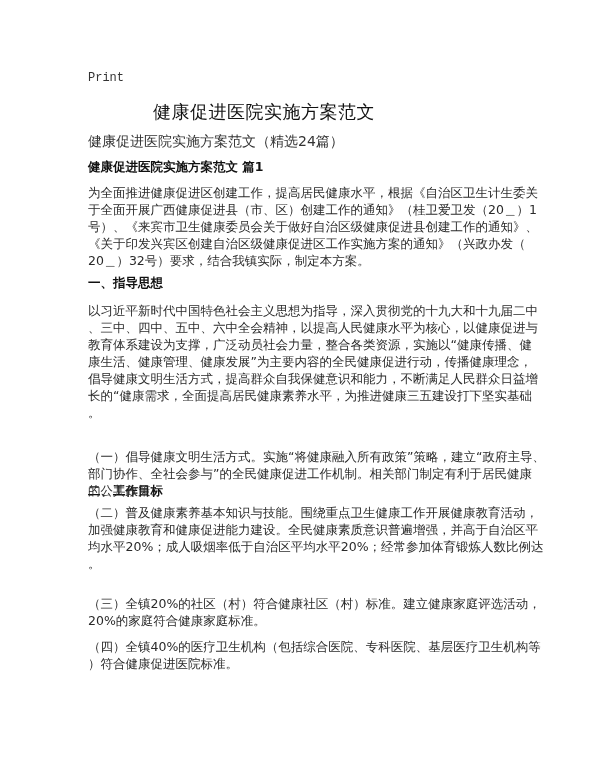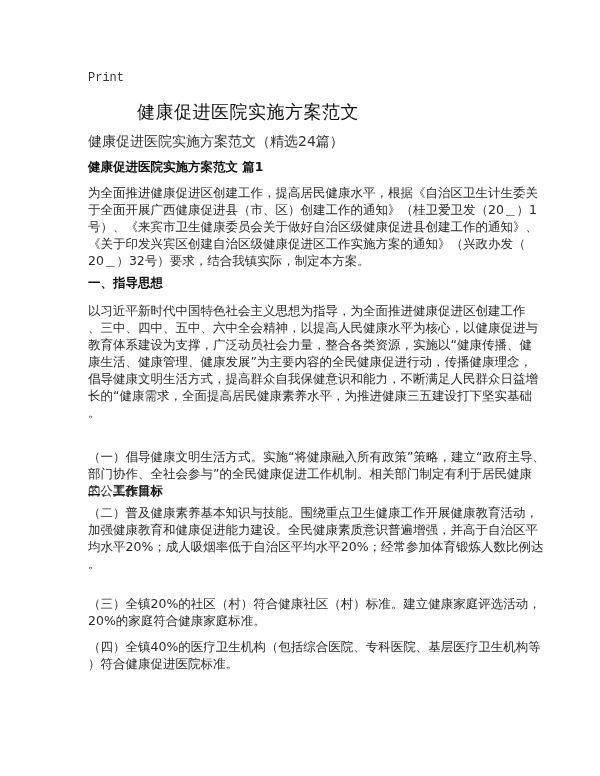--- a/index.html
+++ b/index.html
@@ -1,18 +1,18 @@
 <!DOCTYPE html>
 <html><head>
 <meta charset="utf-8">
 <style>
   html, body { margin: 0; padding: 0; background: #ffffff; }
   body { width: 600px; height: 776px; position: relative; overflow: hidden; color: #222; font-family: "DejaVu Sans", sans-serif; }
   .print { position: absolute; left: 88px; top: 71px; font-family: Liberation Mono, monospace; font-size: 12px; color: #333; }
-  .title { position: absolute; left: 0; width: 496px; top: 100px; text-align: center; font-size: 18px; color: #111; letter-spacing: 0.5px; }
+  .title { position: absolute; left: 16px; width: 496px; top: 100px; text-align: center; font-size: 18px; color: #111; letter-spacing: 0.5px; }
   .subtitle { position: absolute; left: 88px; top: 133px; font-size: 14px; color: #333; }
   .h-bold { position: absolute; left: 88px; font-size: 12.5px; font-weight: bold; color: #111; }
   .para { position: absolute; left: 88px; width: 432px; font-size: 12.5px; line-height: 17px; color: #2a2a2a; text-align: justify; word-break: break-all; }
   .line { display: block; white-space: nowrap; }
 </style>
 </head>
 <body>
 
 <div class="print">Print</div>
 
@@ -26,21 +26,21 @@
   <span class="line">为全面推进健康促进区创建工作，提高居民健康水平，根据《自治区卫生计生委关</span>
   <span class="line">于全面开展广西健康促进县（市、区）创建工作的通知》（桂卫爱卫发（20＿）1</span>
   <span class="line">号）、《来宾市卫生健康委员会关于做好自治区级健康促进县创建工作的通知》、</span>
   <span class="line">《关于印发兴宾区创建自治区级健康促进区工作实施方案的通知》（兴政办发（</span>
   <span class="line">20＿）32号）要求，结合我镇实际，制定本方案。</span>
 </div>
 
 <div class="h-bold" style="top:275px;">一、指导思想</div>
 
 <div class="para" style="top:302px;">
-  <span class="line">以习近平新时代中国特色社会主义思想为指导，为全面推进健康促进区创建工作</span>
+  <span class="line">以习近平新时代中国特色社会主义思想为指导，深入贯彻党的十九大和十九届二中</span>
   <span class="line">、三中、四中、五中、六中全会精神，以提高人民健康水平为核心，以健康促进与</span>
   <span class="line">教育体系建设为支撑，广泛动员社会力量，整合各类资源，实施以“健康传播、健</span>
   <span class="line">康生活、健康管理、健康发展”为主要内容的全民健康促进行动，传播健康理念，</span>
   <span class="line">倡导健康文明生活方式，提高群众自我保健意识和能力，不断满足人民群众日益增</span>
   <span class="line">长的“健康需求，全面提高居民健康素养水平，为推进健康三五建设打下坚实基础</span>
   <span class="line">。</span>
 </div>
 
 <div class="h-bold" style="top:439px;margin-top:44px;">二、工作目标</div>
 

